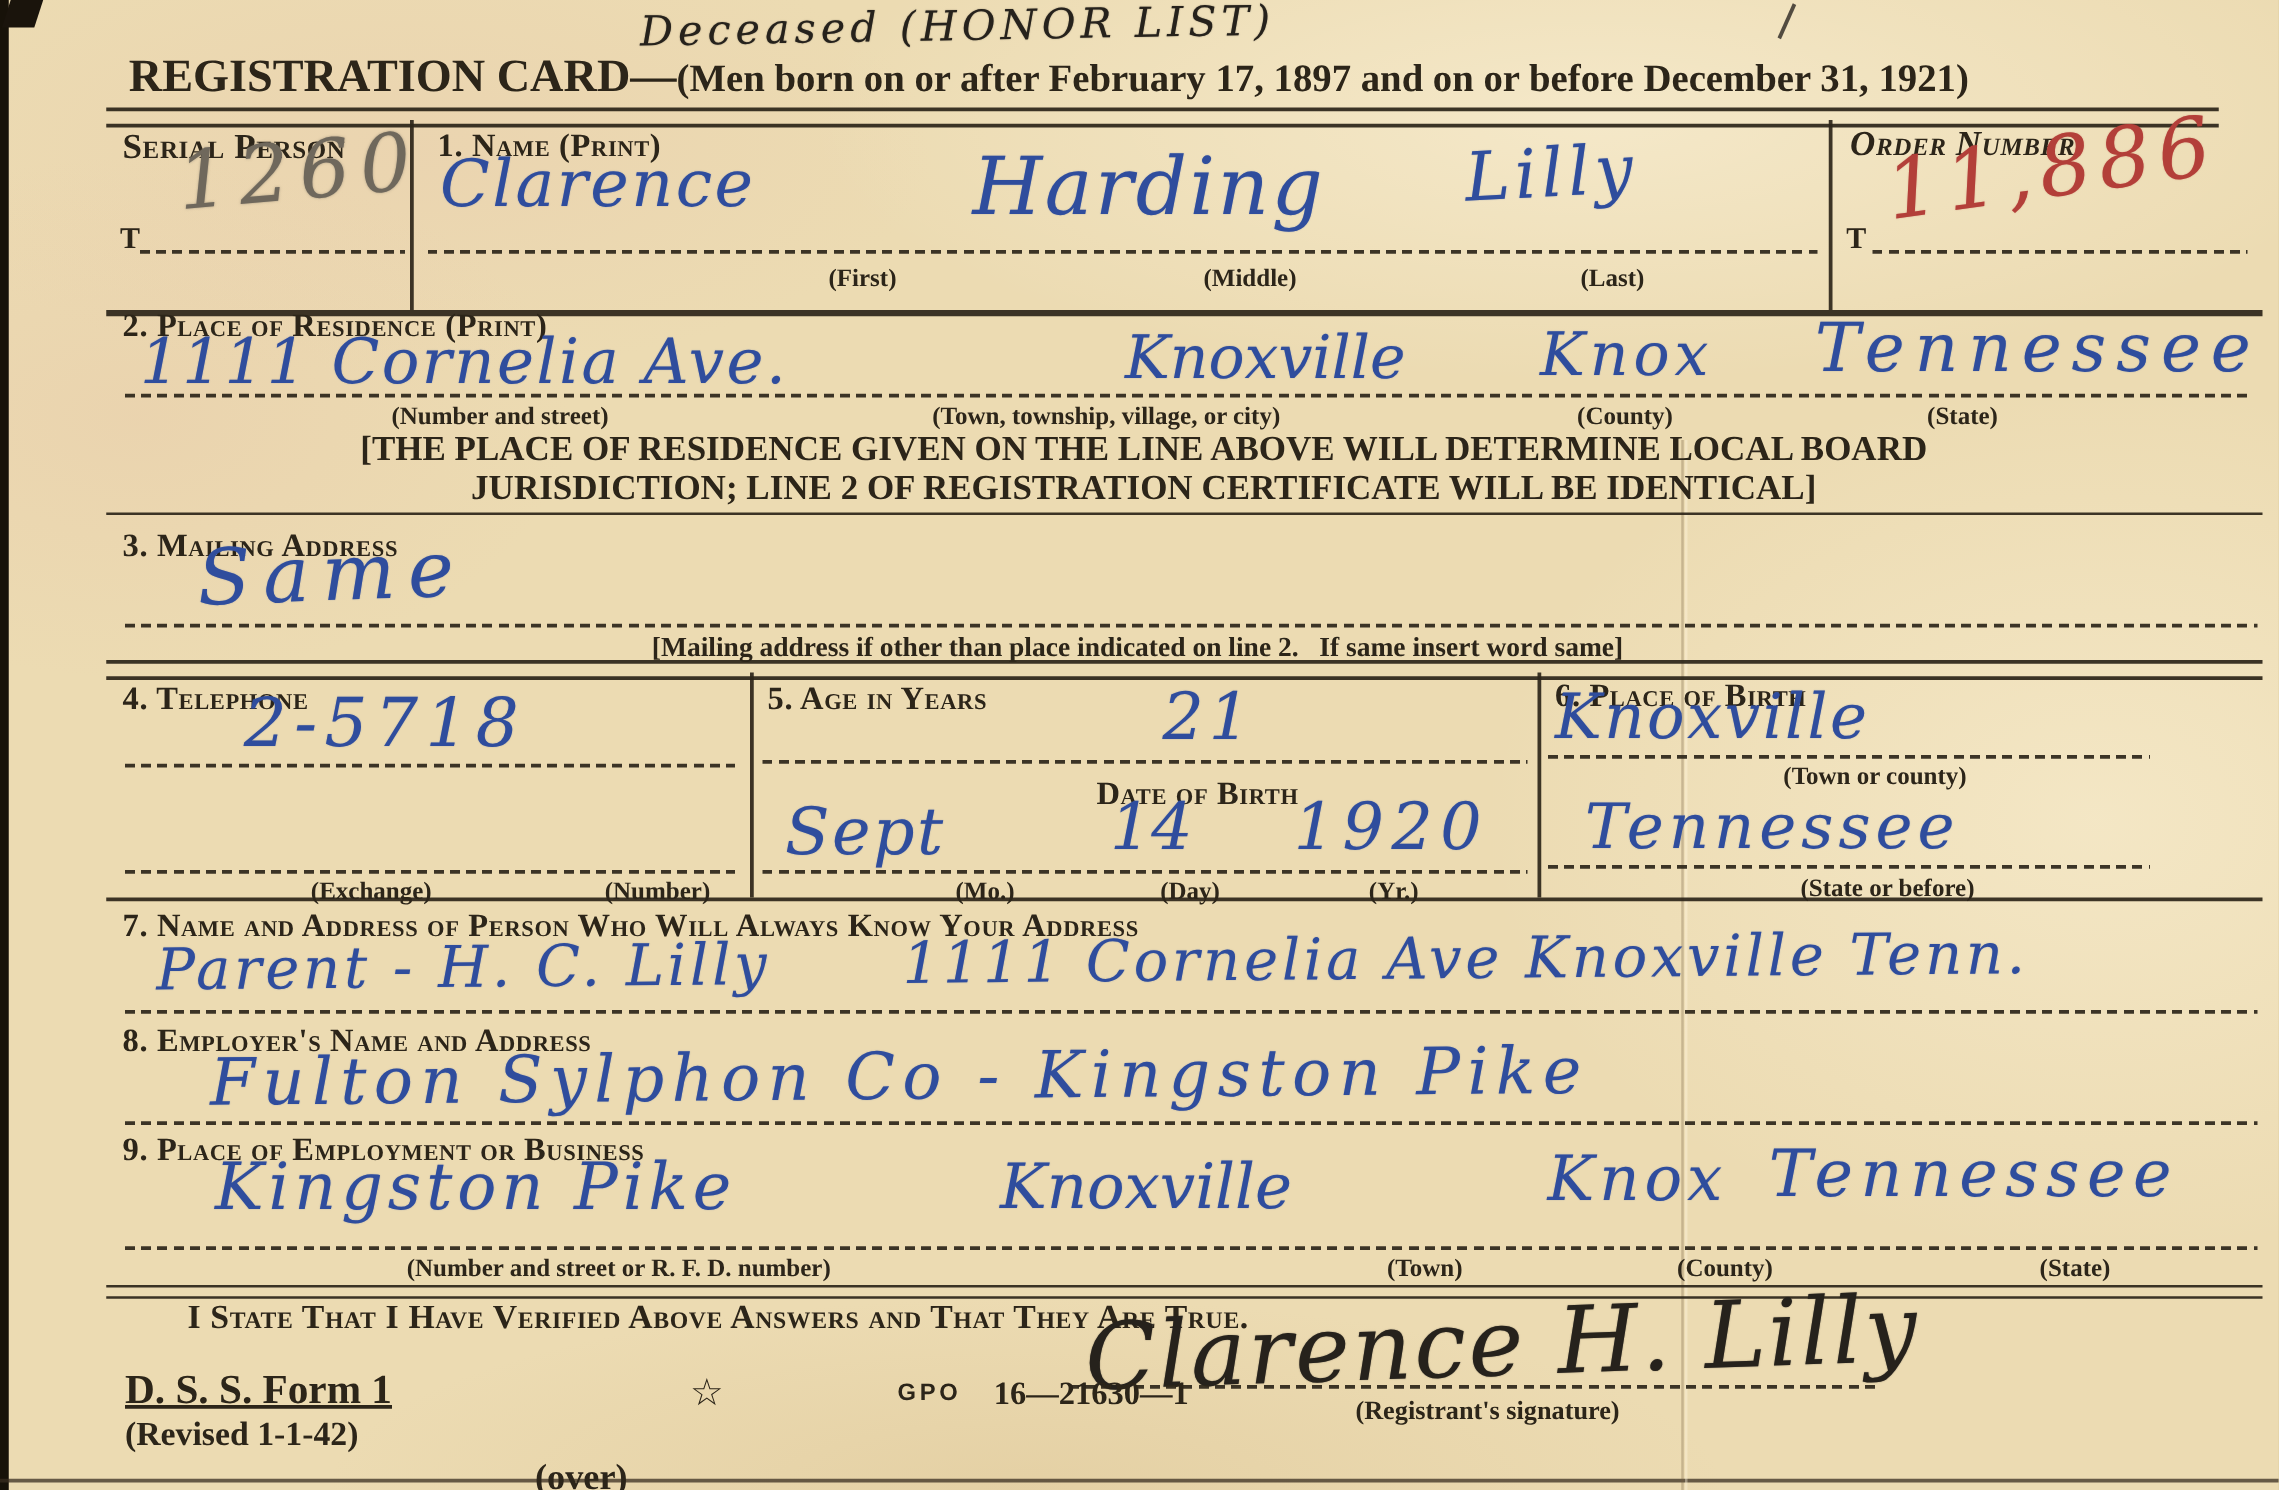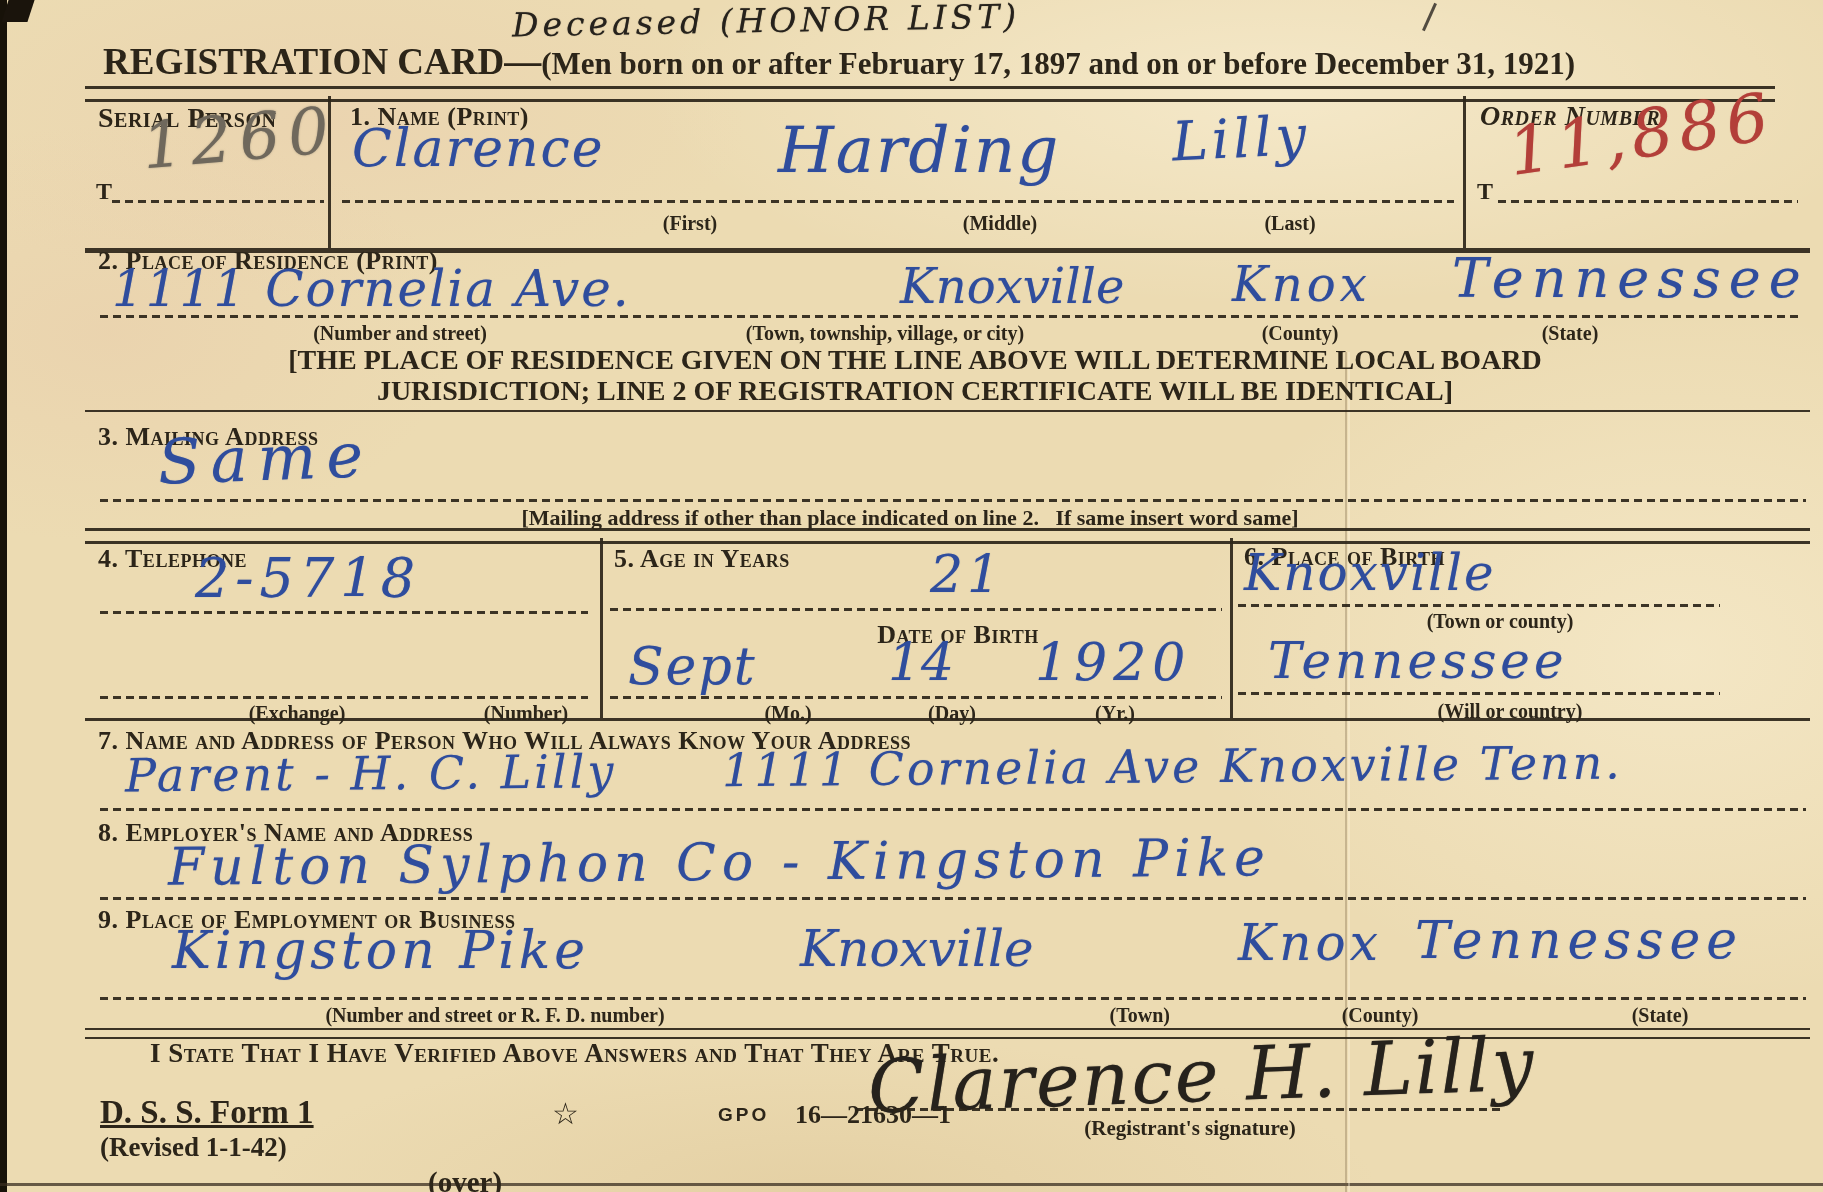--- a/index.html
+++ b/index.html
@@ -133,21 +133,21 @@
 <div class="abs sub" style="left:718px;top:702px;width:140px;">(Mo.)</div>
 <div class="abs sub" style="left:882px;top:702px;width:140px;">(Day)</div>
 <div class="abs sub" style="left:1045px;top:702px;width:140px;">(Yr.)</div>
 
 <div class="abs lbl" style="left:1244px;top:542px;">6. Place of Birth</div>
 <div class="abs hw blue" style="left:1244px;top:548px;font-size:50px;letter-spacing:2px;">Knoxville</div>
 <div class="abs dot" style="left:1238px;top:604px;width:482px;"></div>
 <div class="abs sub" style="left:1380px;top:610px;width:240px;">(Town or county)</div>
 <div class="abs hw blue" style="left:1268px;top:636px;font-size:50px;letter-spacing:4px;">Tennessee</div>
 <div class="abs dot" style="left:1238px;top:692px;width:482px;"></div>
-<div class="abs sub" style="left:1380px;top:700px;width:260px;">(Will or country)</div>
+<div class="abs sub" style="left:1380px;top:700px;width:260px;">(State or before)</div>
 
 <div class="abs hr" style="left:85px;top:718px;width:1725px;"></div>
 
 <div class="abs lbl" style="left:98px;top:726px;">7. Name and Address of Person Who Will Always Know Your Address</div>
 <div class="abs hw blue" style="left:125px;top:746px;font-size:46px;letter-spacing:3px;transform:rotate(-.5deg);">Parent - H. C. Lilly      1111 Cornelia Ave Knoxville Tenn.</div>
 <div class="abs dot" style="left:100px;top:808px;width:1706px;"></div>
 
 <div class="abs lbl" style="left:98px;top:818px;">8. Employer's Name and Address</div>
 <div class="abs hw blue" style="left:168px;top:836px;font-size:52px;letter-spacing:6px;transform:rotate(-.5deg);">Fulton Sylphon Co - Kingston Pike</div>
 <div class="abs dot" style="left:100px;top:897px;width:1706px;"></div>

